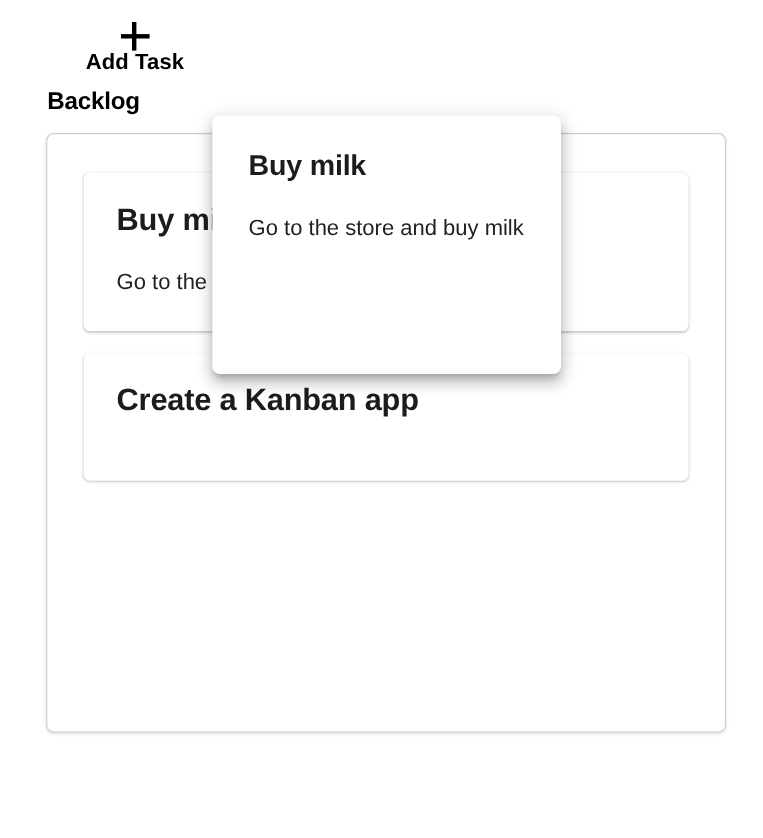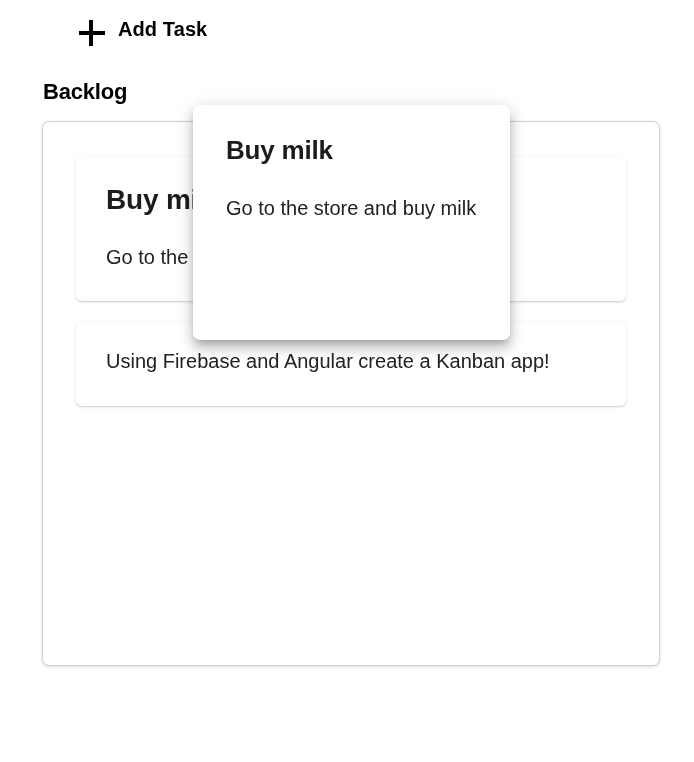--- a/index.html
+++ b/index.html
@@ -17,26 +17,27 @@
     -webkit-font-smoothing: antialiased;
   }
 
   
   #add-task-button {
     position: absolute;
     left: 78px;
     top: 19px;
     height: 42px;
     display: flex;
-    gap: 12px;
+    align-items: center;
     background: transparent;
     border: none;
     padding: 0;
     cursor: pointer;
     font-family: "Liberation Sans", sans-serif;
+    flex-direction: column;
   }
   #plus-icon {
     width: 28px;
     height: 28px;
     position: relative;
     flex: 0 0 auto;
     display: block;
   }
   #plus-icon::before,
   #plus-icon::after {
@@ -165,21 +166,21 @@
   <h1 id="column-title">Backlog</h1>
 
   <div id="column-list">
 
     <article class="task-card">
       <h2 class="task-title">Buy milk</h2>
       <p class="task-desc">Go to the store and buy milk</p>
     </article>
 
     <article class="task-card">
-      <p class="task-desc">Using Firebase and Angular create a Kanban app!</p>
+      <h2 class="task-title">Create a Kanban app</h2>
     </article>
 
   </div>
 </section>
 
 <div id="drag-preview">
   <h2 id="drag-preview-title">Buy milk</h2>
   <p id="drag-preview-desc">Go to the store and buy milk</p>
 </div>
 

